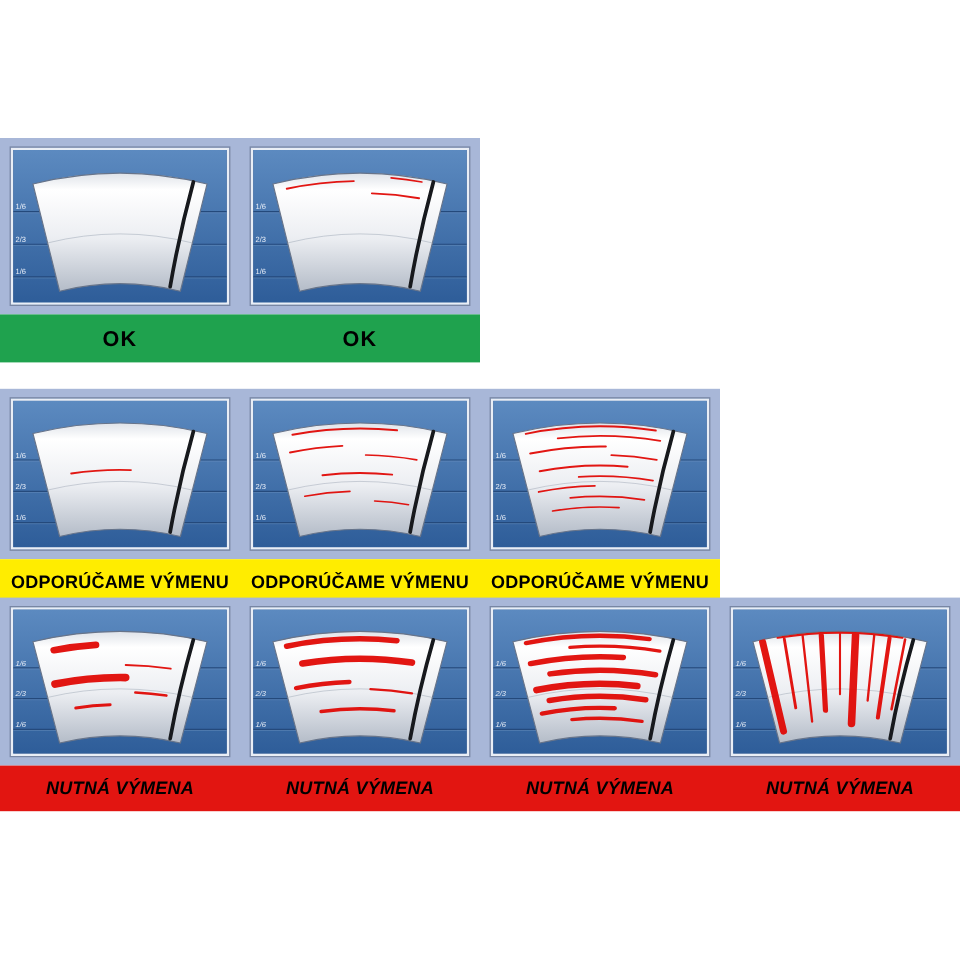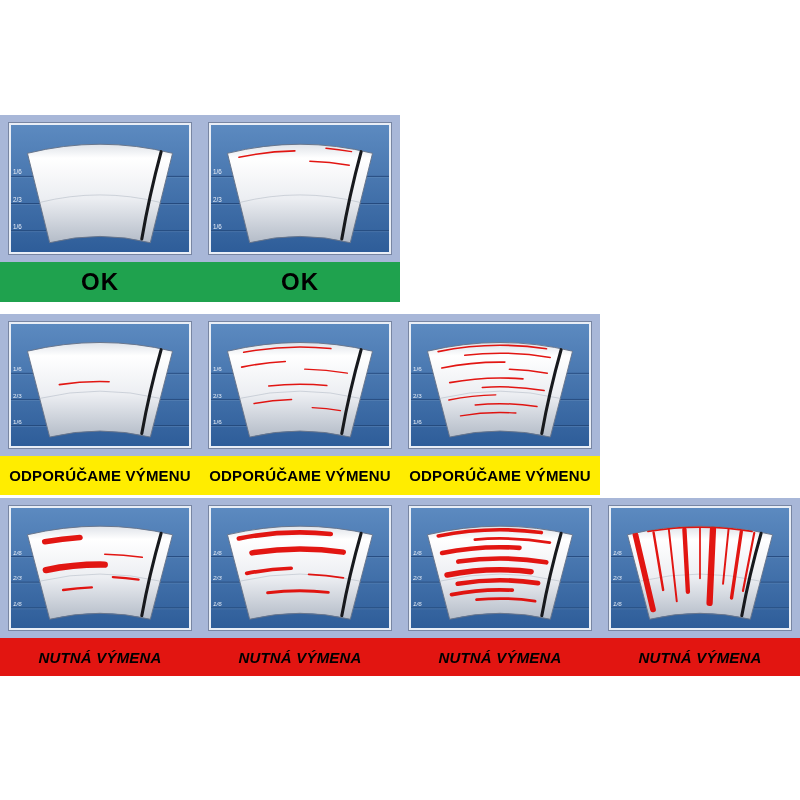--- a/index.html
+++ b/index.html
@@ -16,21 +16,21 @@
     border:2px solid #e9eef6;
     outline:1px solid #7886a3;
     box-shadow:inset 0 0 0 1px #46618c;
     background:#3c6aa4;
   }
   .panel-inner svg{display:block;width:100%;height:100%;}
   .band{
     display:flex;align-items:center;justify-content:center;
     font-weight:bold;font-size:15px;letter-spacing:0.2px;
   }
-  .band .big{font-size:24px;letter-spacing:1px;}
+  .band .big{font-size:18px;letter-spacing:1px;}
   .defs-holder{position:absolute;width:0;height:0;overflow:hidden;}
 </style>
 </head>
 <body>
 
 <div class="board">
   <div class="defs-holder">
     <svg width="0" height="0" aria-hidden="true">
       <defs>
         <linearGradient id="bgGrad" x1="0" y1="0" x2="0" y2="1">
@@ -99,21 +99,21 @@
                 </g>
                 <path d="M155.2,27.5 Q143.0,72.5 135.2,117.5" stroke="#17191d" stroke-width="3.2" fill="none" stroke-linecap="round"></path>
               </svg>
             </div>
           </div>
           <div class="band" style="height: 40px; background: rgb(31, 162, 78); color: rgb(0, 0, 0);">
             <span class="big">OK</span>
           </div>
         </div>
       </div>
-      <div class="row" style="top: 314px; text-align: right;">
+      <div class="row" style="top: 324px; text-align: right;">
         <div class="cell">
           <div class="panel-img" style="height: 142px;">
             <div class="panel-inner">
               <svg viewBox="0 0 184 131" preserveAspectRatio="none">
                 <rect x="0" y="0" width="184" height="131" fill="url(#bgGrad)"></rect>
                 <line x1="0" y1="53" x2="184" y2="53" stroke="#24497b" stroke-width="1"></line>
                 <line x1="0" y1="54" x2="184" y2="54" stroke="#7398c3" stroke-width="0.6" opacity="0.6"></line>
                 <line x1="0" y1="81" x2="184" y2="81" stroke="#24497b" stroke-width="1"></line>
                 <line x1="0" y1="82" x2="184" y2="82" stroke="#7398c3" stroke-width="0.6" opacity="0.6"></line>
                 <line x1="0" y1="109" x2="184" y2="109" stroke="#24497b" stroke-width="1"></line>

